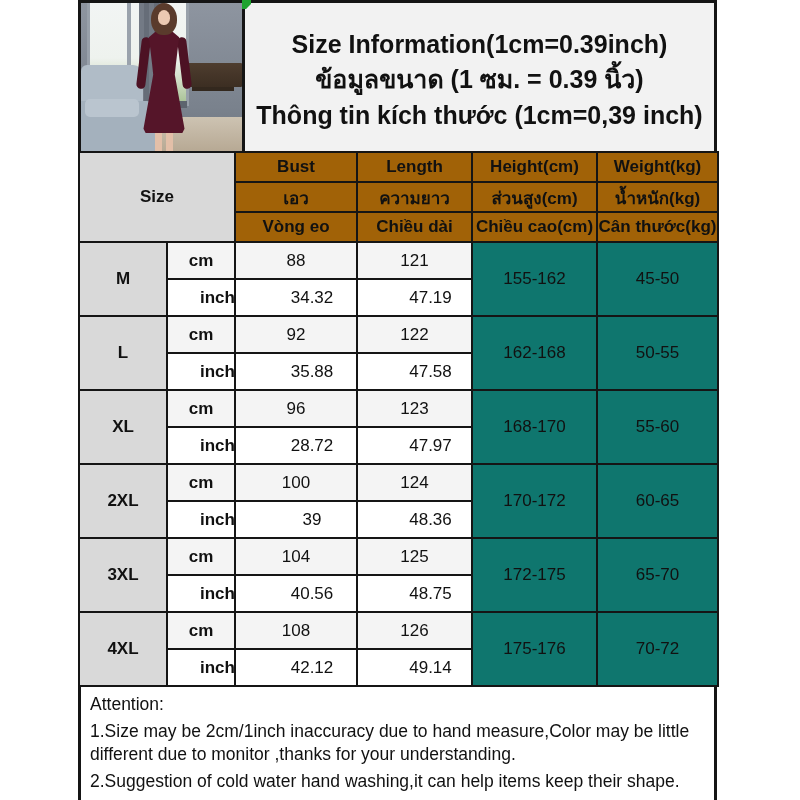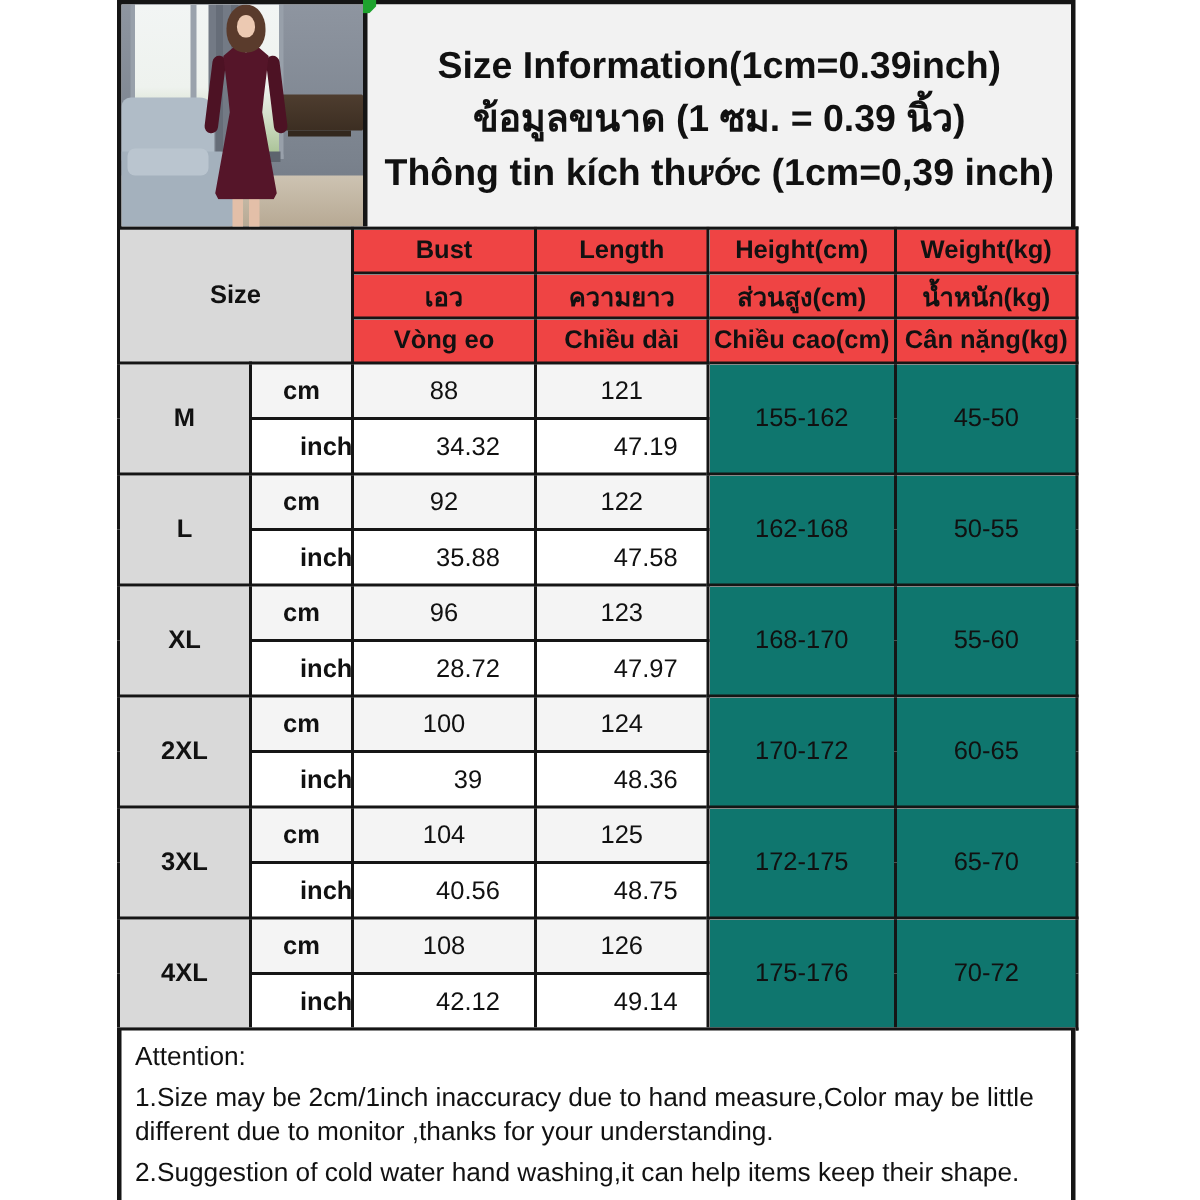--- a/index.html
+++ b/index.html
@@ -63,21 +63,21 @@
   }
 
   
   table.size-table{
     border-collapse:collapse;table-layout:fixed;width:639px;margin-top:-2px;
   }
   table.size-table td{
     border:2px solid #151515;text-align:center;vertical-align:middle;
     font-size:17px;padding:0;overflow:hidden;
   }
-  td.hdr{background:#ef4444;font-weight:bold;height:28px;}
+  td.hdr{background:#a16207;font-weight:bold;height:28px;}
   td.size-big{background:#d9d9d9;font-weight:bold;font-size:31px;}
   td.size-label{background:#d9d9d9;font-weight:bold;font-size:18px;}
   td.unit{font-weight:bold;}
   tr.r-cm td{height:35px;}
   tr.r-inch td{height:35px;}
   tr.r-cm td.shade{background:#f4f4f4;}
   tr.r-inch td.plain{background:#ffffff;padding-left:32px;}
   td.merged{background:#0f766e;}
 
   
@@ -142,21 +142,21 @@
       <tr>
         <td class="hdr">เอว</td>
         <td class="hdr">ความยาว</td>
         <td class="hdr">ส่วนสูง(cm)</td>
         <td class="hdr">น้ำหนัก(kg)</td>
       </tr>
       <tr>
         <td class="hdr">Vòng eo</td>
         <td class="hdr">Chiều dài</td>
         <td class="hdr">Chiều cao(cm)</td>
-        <td class="hdr">Cân nặng(kg)</td>
+        <td class="hdr">Cân thước(kg)</td>
       </tr>
 
       <tr class="r-cm">
         <td class="size-label" rowspan="2">M</td>
         <td class="unit shade">cm</td>
         <td class="shade">88</td>
         <td class="shade">121</td>
         <td class="merged" rowspan="2">155-162</td>
         <td class="merged" rowspan="2">45-50</td>
       </tr>

